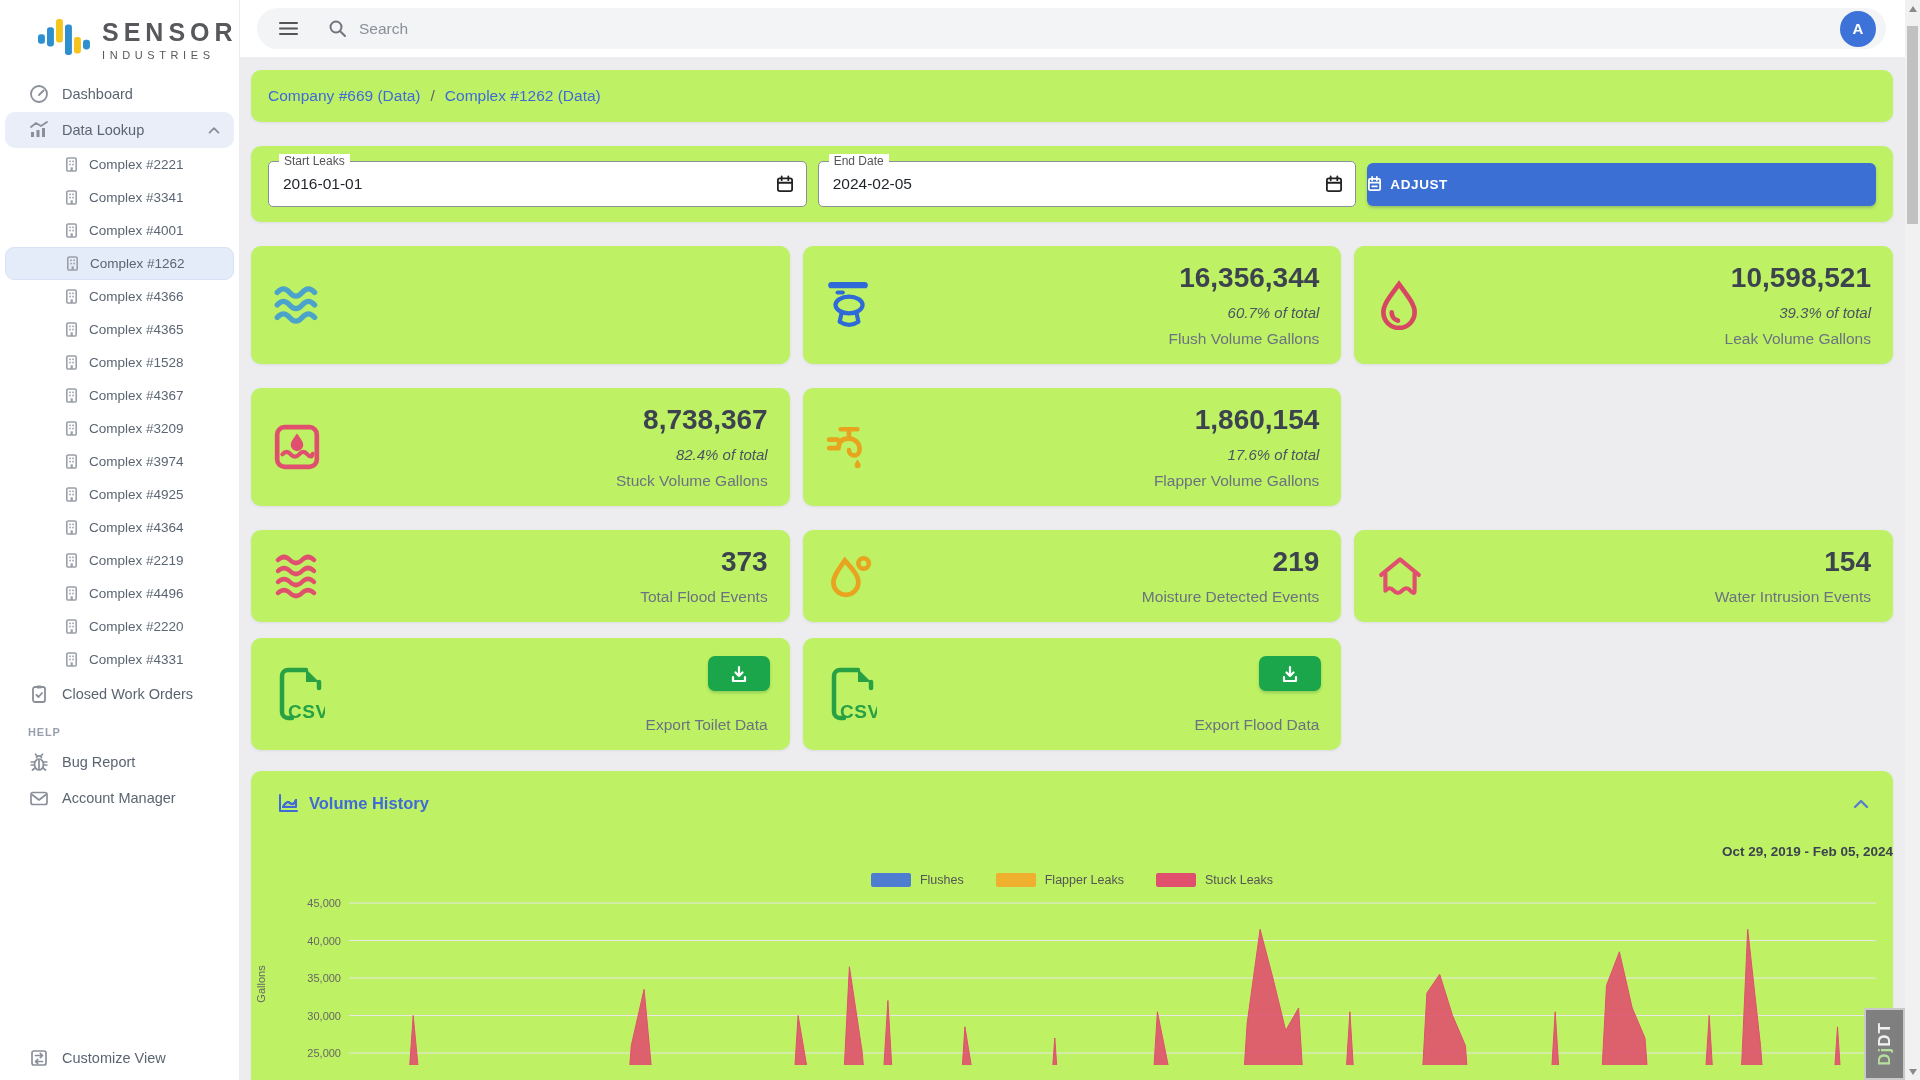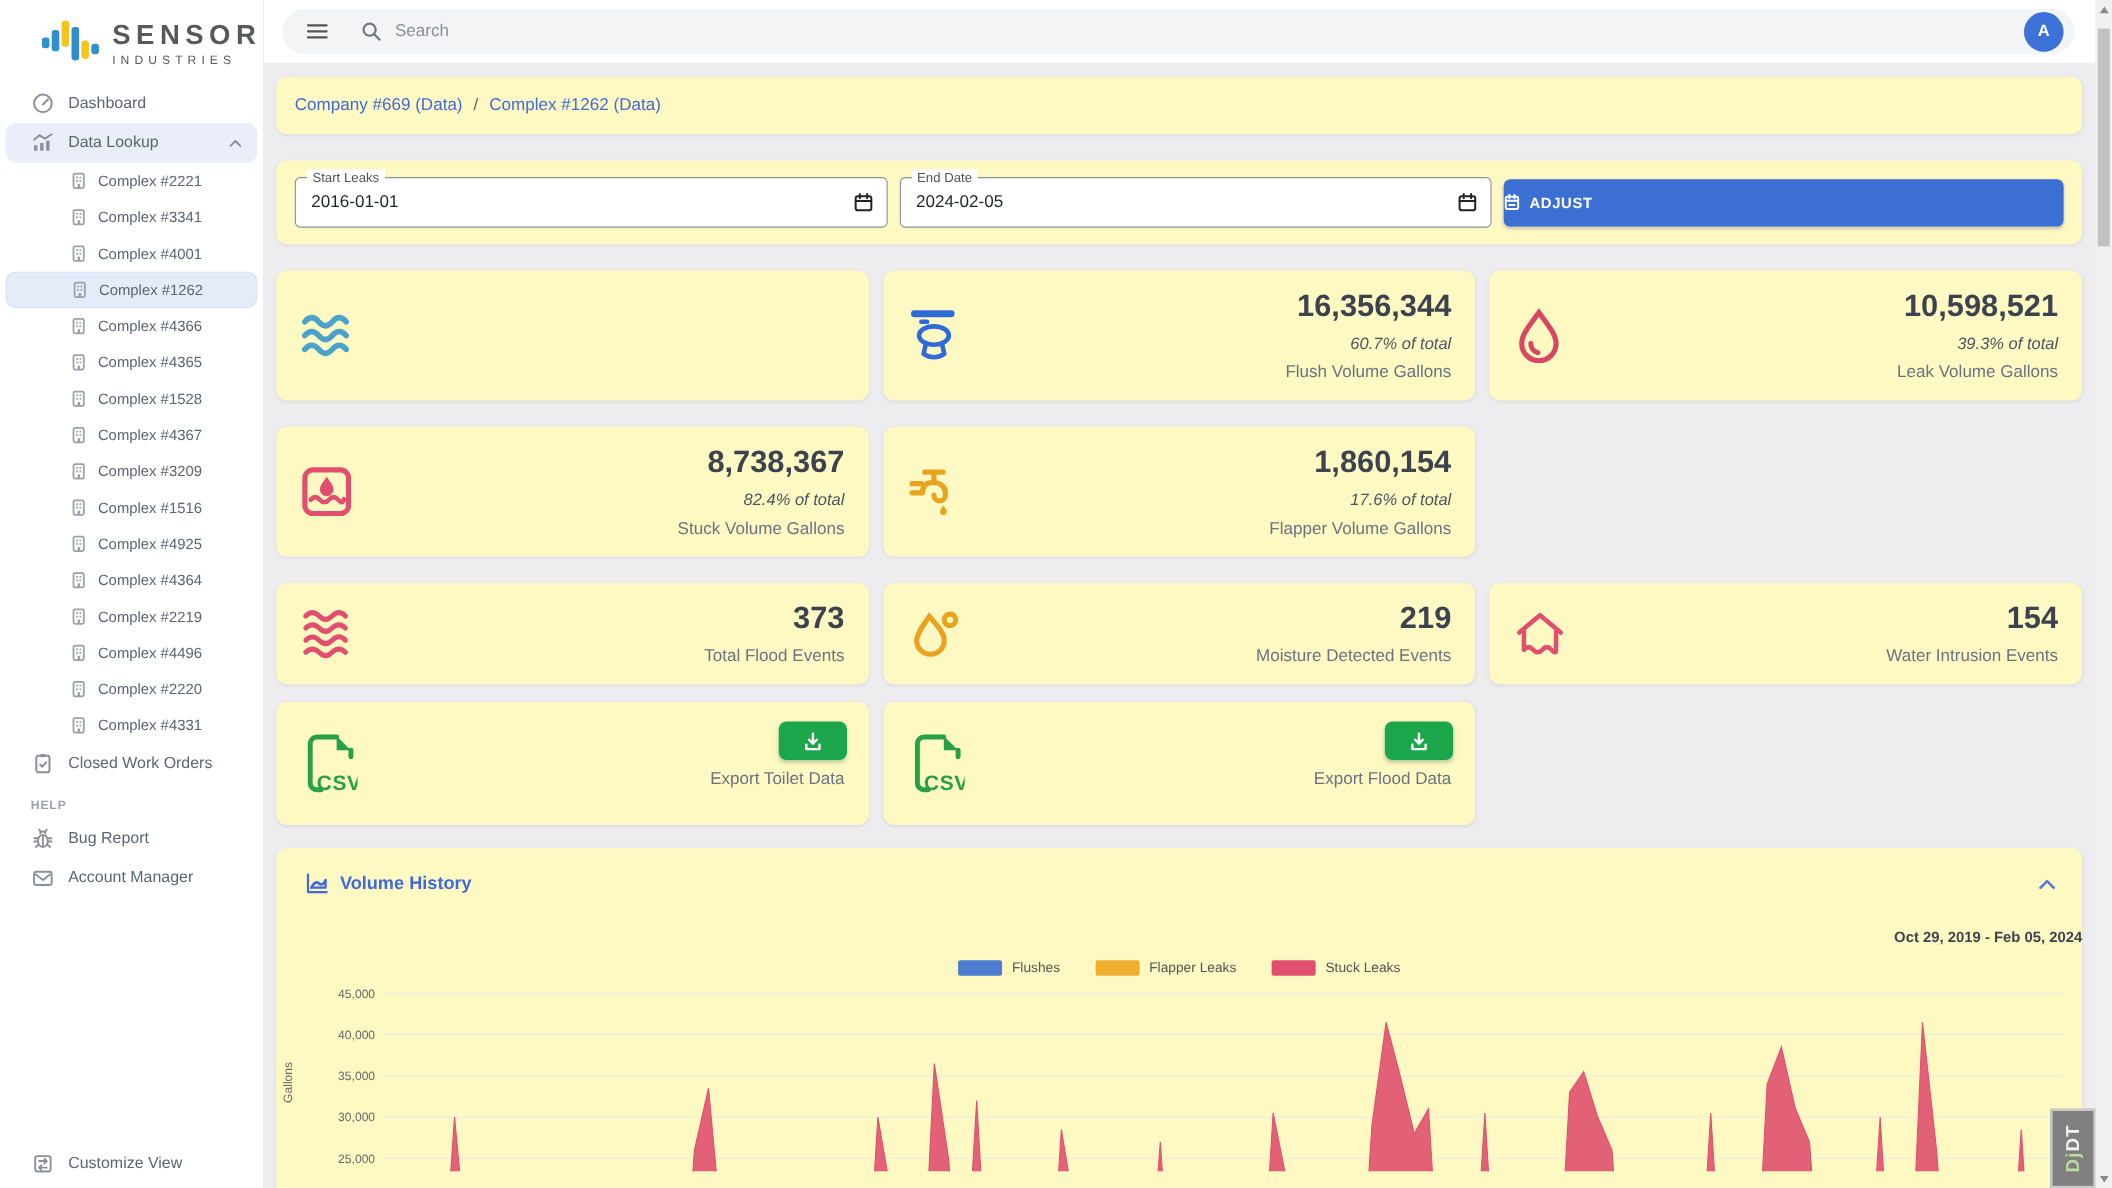--- a/index.html
+++ b/index.html
@@ -36,21 +36,21 @@
   .hamburger { margin-left:22px; cursor:pointer; display:flex; }
   .search-glyph { margin-left:30px; display:flex; }
   .search-input { border:0; outline:0; background:transparent; margin-left:12px; flex:1;
                   font-size:15.5px; color:#444; font-family:"Liberation Sans",sans-serif; }
   .search-input::placeholder { color:#8a8f98; }
   .avatar { position:absolute; right:10px; top:2.5px; width:36px; height:36px; border-radius:50%;
             background:#3D72D8; color:#fff; font-size:15px; font-weight:bold;
             display:flex; align-items:center; justify-content:center; cursor:pointer; }
 
   
-  .card { background:#fef9c3; border-radius:10px; box-shadow:0 1px 3px rgba(40,40,60,0.08); }
+  .card { background:#bef264; border-radius:10px; box-shadow:0 1px 3px rgba(40,40,60,0.08); }
   .breadcrumb-card { margin:13px 12px 0 11px; height:52px; display:flex; align-items:center;
                      padding:0 17px; font-size:15.5px; }
   .crumb { color:#3f6ad8; text-decoration:none; cursor:pointer; }
   .crumb-sep { color:#666; margin:0 10px; }
 
   .filter-card { margin:24px 12px 0 11px; height:76px; display:flex; gap:11px;
                  padding:15px 17px; align-items:center; }
   .field { position:relative; flex:1; height:46px; border:1px solid #8a8f98; border-radius:5px;
            display:flex; align-items:center; padding:0 14px; cursor:text; background:#fff; }
   .field-label { position:absolute; top:-8px; left:10px; font-size:12px; color:#555;
@@ -72,21 +72,21 @@
   .stat-icon { flex:none; display:flex; }
   .stat-body { flex:1; display:flex; flex-direction:column; align-items:flex-end;
                justify-content:space-between; height:100%; }
   .stat-value { font-size:28px; font-weight:bold; color:#3C434E; line-height:32px; }
   .stat-pct { font-size:15px; font-style:italic; color:#4a5560; }
   .stat-label { font-size:15.5px; color:#6b7280; }
   .export-btn { position:absolute; top:18px; right:20px; width:62px; height:35px; border:0;
                 border-radius:7px; background:#1BA64B; cursor:pointer; display:flex;
                 align-items:center; justify-content:center;
                 box-shadow:0 2px 3px rgba(20,100,50,0.25); }
-  .export-label { position:absolute; right:22px; bottom:32px; font-size:15.5px; color:#6b7280; }
+  .export-label { position:absolute; right:22px; bottom:16px; font-size:15.5px; color:#6b7280; }
 
   
   .volume-card { margin:21px 12px 0 11px; height:420px; position:relative; }
   .vh-header { display:flex; align-items:center; padding:22px 22px 0 26px; }
   .vh-title { color:#3f6ad8; font-size:16.5px; font-weight:bold; margin-left:10px; }
   .vh-chev { margin-left:auto; cursor:pointer; display:flex; }
   .chart-title { text-align:right; margin-top:31px; font-size:13.5px; font-weight:bold; color:#3C434E; }
   .legend { display:flex; justify-content:center; align-items:center; gap:14px; margin-top:14px; }
   .legend-item { display:flex; align-items:center; gap:9px; cursor:pointer; margin:0 9px; }
   .legend-swatch { width:40px; height:14px; border-radius:2px; background:#ccc; }
@@ -284,21 +284,21 @@
         <span class="si-icon">
             <svg width="15" height="17" viewBox="0 0 16 18" fill="none" stroke="#9aa0a8" stroke-width="1.7">
               <rect x="3" y="2" width="10" height="14" rx="1.5"></rect>
               <rect x="5.6" y="4.8" width="1.7" height="1.7" fill="#9aa0a8" stroke="none"></rect>
               <rect x="8.8" y="4.8" width="1.7" height="1.7" fill="#9aa0a8" stroke="none"></rect>
               <rect x="5.6" y="8.2" width="1.7" height="1.7" fill="#9aa0a8" stroke="none"></rect>
               <rect x="8.8" y="8.2" width="1.7" height="1.7" fill="#9aa0a8" stroke="none"></rect>
               <rect x="7" y="12" width="2.4" height="4" fill="#9aa0a8" stroke="none"></rect>
             </svg>
           </span>
-        <span>Complex #1516</span>
+        <span>Complex #3974</span>
         </div>
       <div class="sub-item">
         <span class="si-icon">
             <svg width="15" height="17" viewBox="0 0 16 18" fill="none" stroke="#9aa0a8" stroke-width="1.7">
               <rect x="3" y="2" width="10" height="14" rx="1.5"></rect>
               <rect x="5.6" y="4.8" width="1.7" height="1.7" fill="#9aa0a8" stroke="none"></rect>
               <rect x="8.8" y="4.8" width="1.7" height="1.7" fill="#9aa0a8" stroke="none"></rect>
               <rect x="5.6" y="8.2" width="1.7" height="1.7" fill="#9aa0a8" stroke="none"></rect>
               <rect x="8.8" y="8.2" width="1.7" height="1.7" fill="#9aa0a8" stroke="none"></rect>
               <rect x="7" y="12" width="2.4" height="4" fill="#9aa0a8" stroke="none"></rect>

